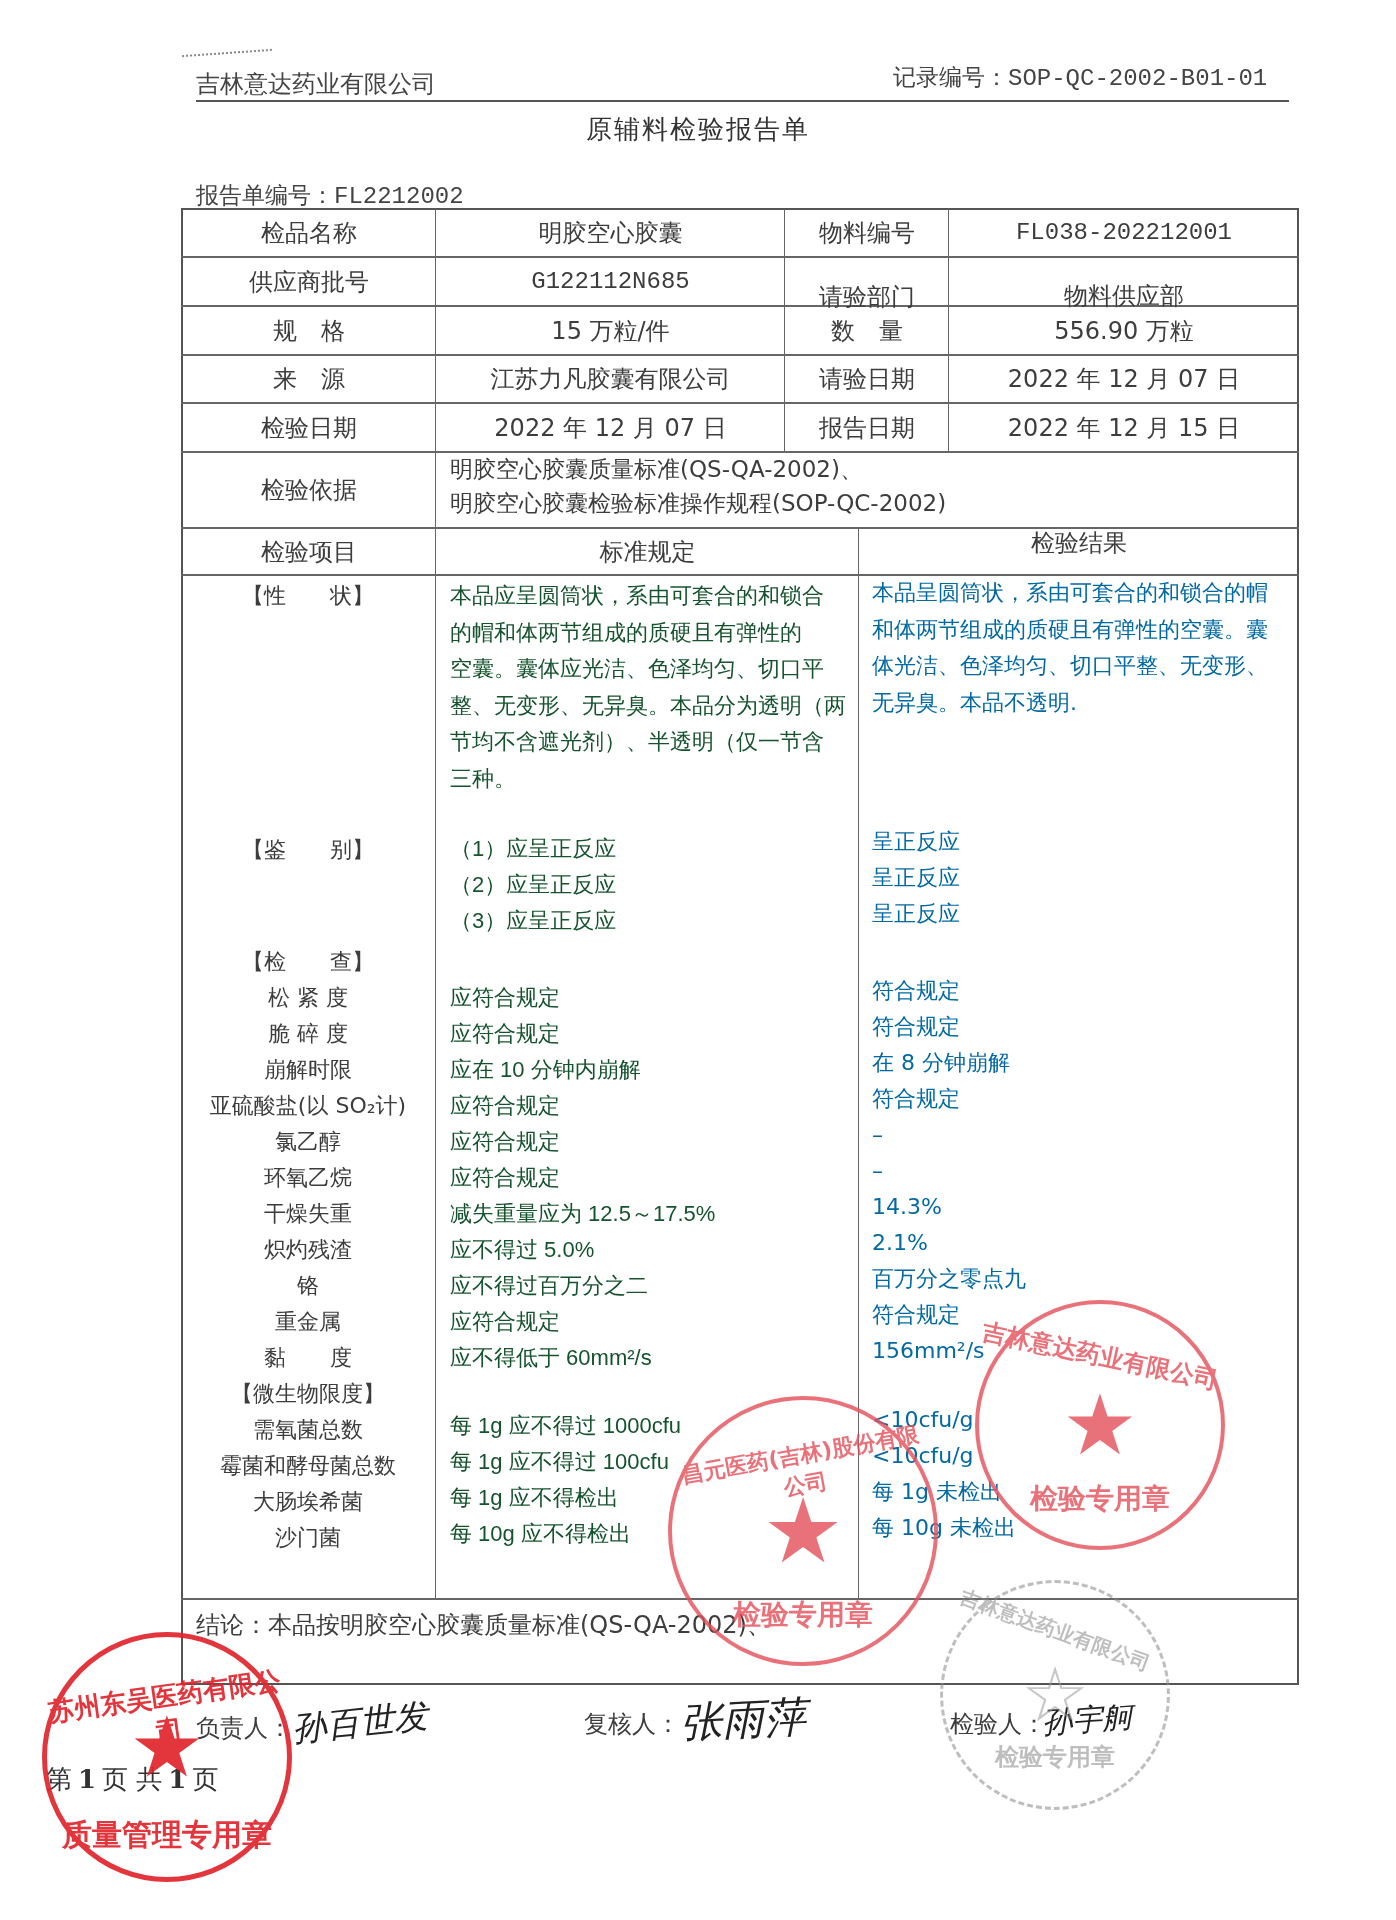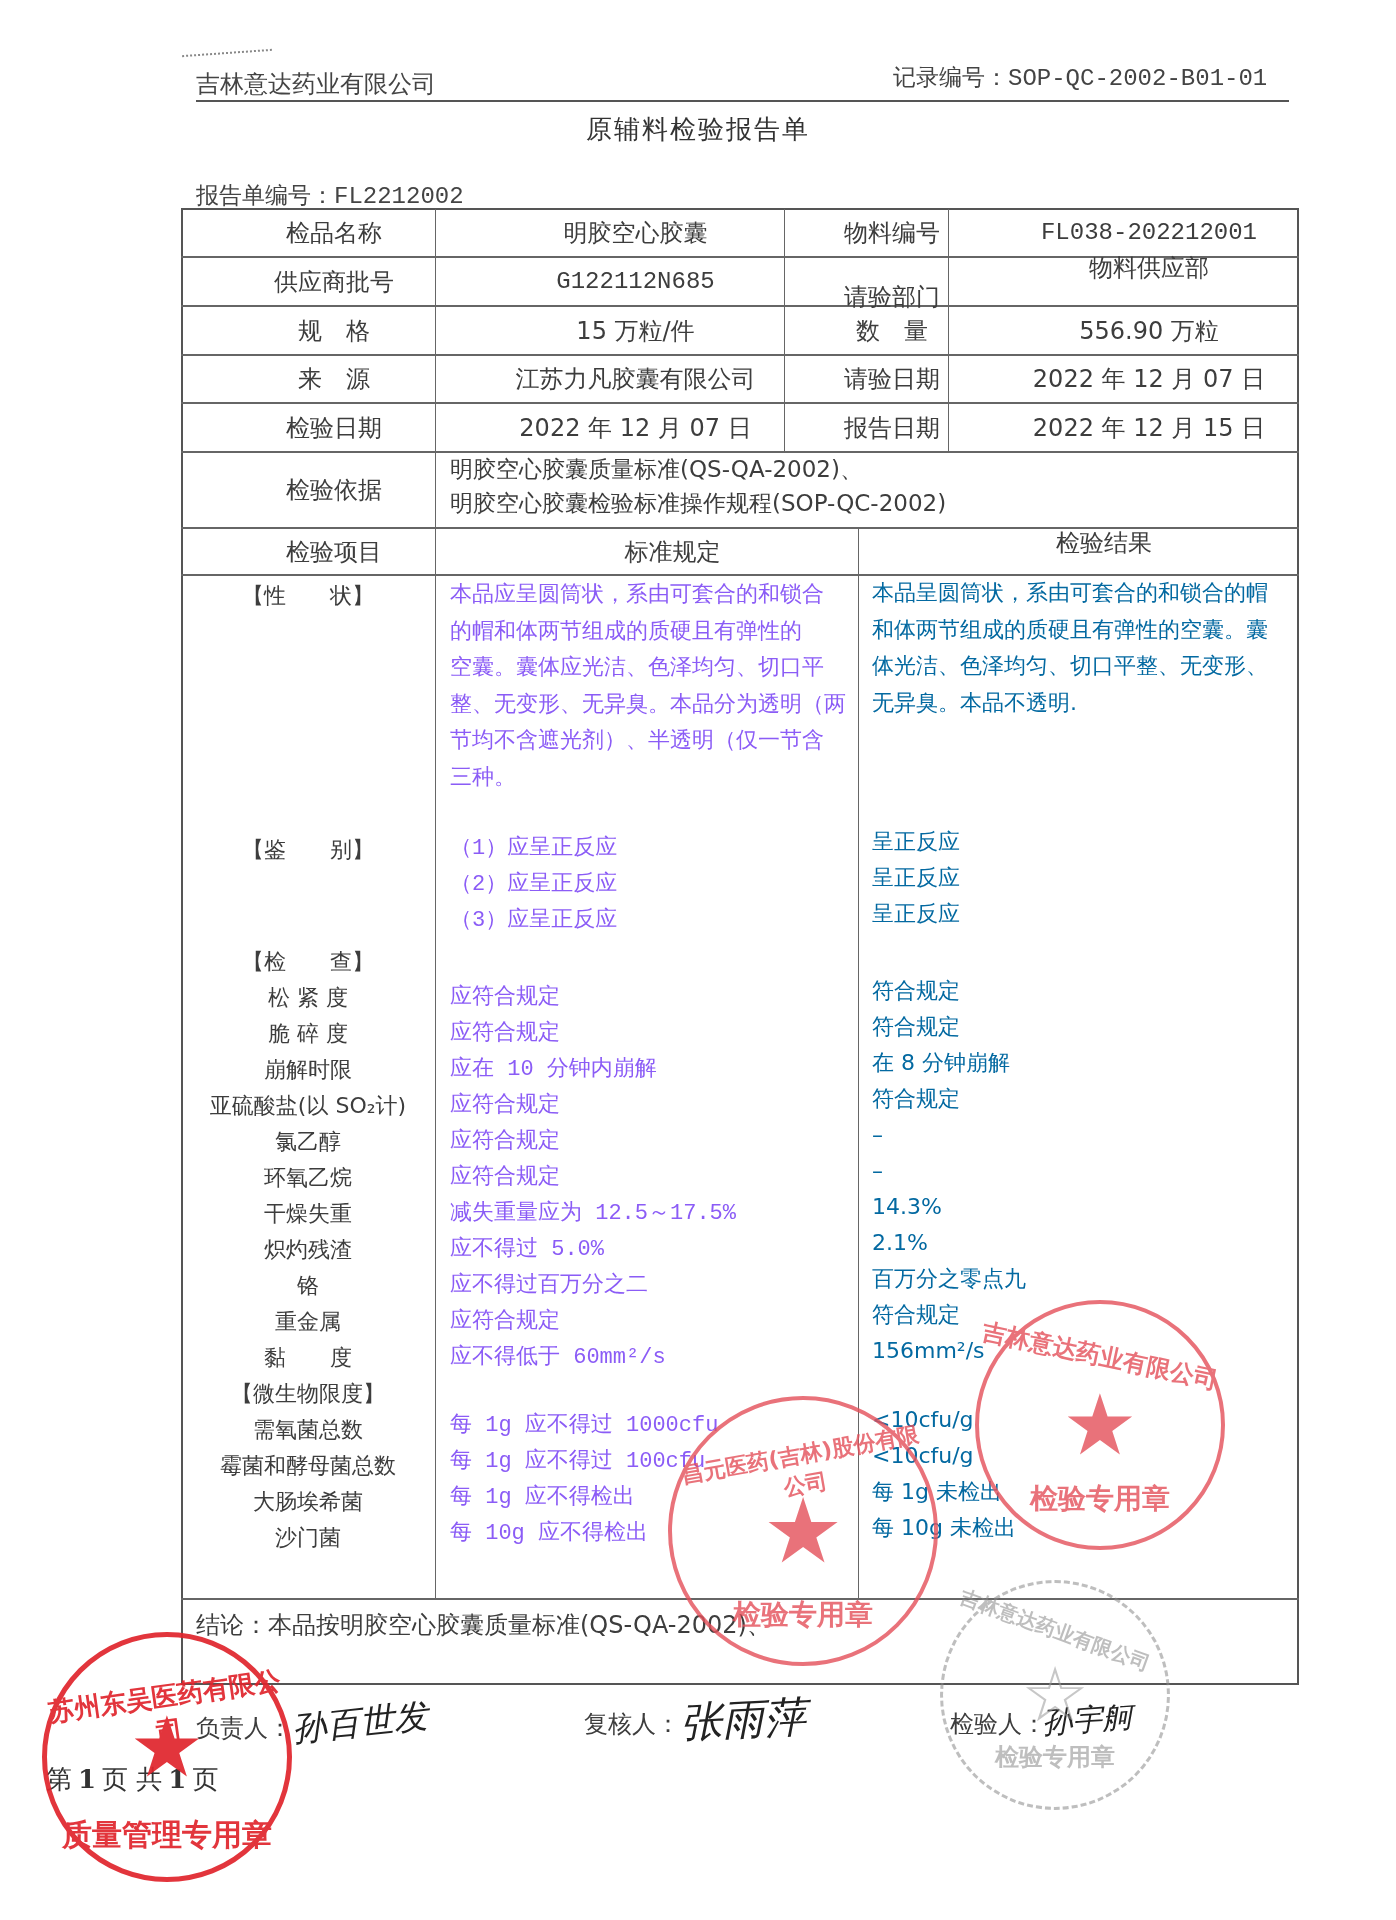--- a/index.html
+++ b/index.html
@@ -16,27 +16,27 @@
   .doc-title { left: 0; width: 1396px; top: 112px; text-align: center; font-size: 26px; font-family: "DejaVu Sans", sans-serif; color:#333; letter-spacing: 2px; }
   .report-no { left: 196px; top: 180px; font-size: 23px; font-family: "DejaVu Sans", sans-serif; color:#444; }
   .report-no .code { font-family: "Liberation Mono", "DejaVu Sans Mono", monospace; font-size: 24px; }
 
   
   .frame { left: 181px; top: 208px; width: 1118px; height: 1477px; border: 2px solid #555; box-sizing: border-box; }
   .hline { position: absolute; left: 181px; width: 1118px; border-top: 2px solid #666; }
   .vline { position: absolute; border-left: 1.5px solid #666; }
 
   .cell { position: absolute; display: flex; align-items: center; justify-content: center;
-          font-size: 24px; font-family: "DejaVu Sans", sans-serif; color: #3d3d3d; padding-left: 25px; }
+          font-size: 24px; font-family: "DejaVu Sans", sans-serif; color: #3d3d3d; }
   .mono { font-family: "Liberation Mono", "DejaVu Sans Mono", monospace; }
 
   .basis { position:absolute; left: 450px; top: 452px; font-size: 23px; line-height: 34px; font-family: "DejaVu Sans", sans-serif; color:#3d3d3d; }
 
   .items-col { position: absolute; left: 183px; width: 250px; text-align: center; font-size: 22px; font-family: "DejaVu Sans", sans-serif; color:#3d3d3d; }
-  .std-col { position: absolute; left: 450px; width: 400px; font-size: 22px; font-family: Liberation Mono, monospace; color:#8b5cf6; }
+  .std-col { position: absolute; left: 450px; width: 400px; font-size: 22px; font-family: Liberation Sans, sans-serif; color:#14532d; }
   .res-col { position: absolute; left: 872px; width: 425px; font-size: 22px; font-family: "DejaVu Sans", sans-serif; color:#0369a1; }
   .row-line { position:absolute; height: 36px; line-height: 36px; white-space: nowrap; }
   .para { line-height: 36.5px; }
 
   .conclusion { position:absolute; left: 196px; top: 1605px; font-size: 24px; line-height: 40px; font-family: "DejaVu Sans", sans-serif; color:#3d3d3d; }
   .conclusion .indent { padding-left: 78px; }
 
   .sig { position:absolute; font-size: 24px; font-family: "DejaVu Sans", sans-serif; color:#3d3d3d; }
   .scribble { position:absolute; font-family: "DejaVu Serif", serif; font-style: italic; font-size: 34px; color:#222; }
   .page-no { position:absolute; left: 0; width: 1396px; top: 1762px; font-size: 26px; font-family: "DejaVu Serif", serif; color:#333;padding-left:46px; }
@@ -78,21 +78,21 @@
 <div class="vline" style="left:858px; top:527px; height:1071px"></div>
 
 <div class="cell" style="left:183px; top:209px; width:252px; height:47px">检品名称</div>
 <div class="cell" style="left:437px; top:209px; width:347px; height:47px">明胶空心胶囊</div>
 <div class="cell" style="left:786px; top:209px; width:162px; height:47px">物料编号</div>
 <div class="cell mono" style="left:950px; top:209px; width:348px; height:47px">FL038-202212001</div>
 
 <div class="cell" style="left:183px; top:258px; width:252px; height:47px">供应商批号</div>
 <div class="cell mono" style="left:437px; top:258px; width:347px; height:47px">G122112N685</div>
 <div class="cell" style="left:786px; top:268px; width:162px; height:57px">请验部门</div>
-<div class="cell" style="left:950px; top:244px; width:348px; height:47px">物料供应部</div>
+<div class="cell" style="left:950px; top:272px; width:348px; height:47px">物料供应部</div>
 
 <div class="cell" style="left:183px; top:307px; width:252px; height:47px">规　格</div>
 <div class="cell" style="left:437px; top:307px; width:347px; height:47px">15 万粒/件</div>
 <div class="cell" style="left:786px; top:307px; width:162px; height:47px">数　量</div>
 <div class="cell" style="left:950px; top:307px; width:348px; height:47px">556.90 万粒</div>
 
 <div class="cell" style="left:183px; top:356px; width:252px; height:46px">来　源</div>
 <div class="cell" style="left:437px; top:356px; width:347px; height:46px">江苏力凡胶囊有限公司</div>
 <div class="cell" style="left:786px; top:356px; width:162px; height:46px">请验日期</div>
 <div class="cell" style="left:950px; top:356px; width:348px; height:46px">2022 年 12 月 07 日</div>

